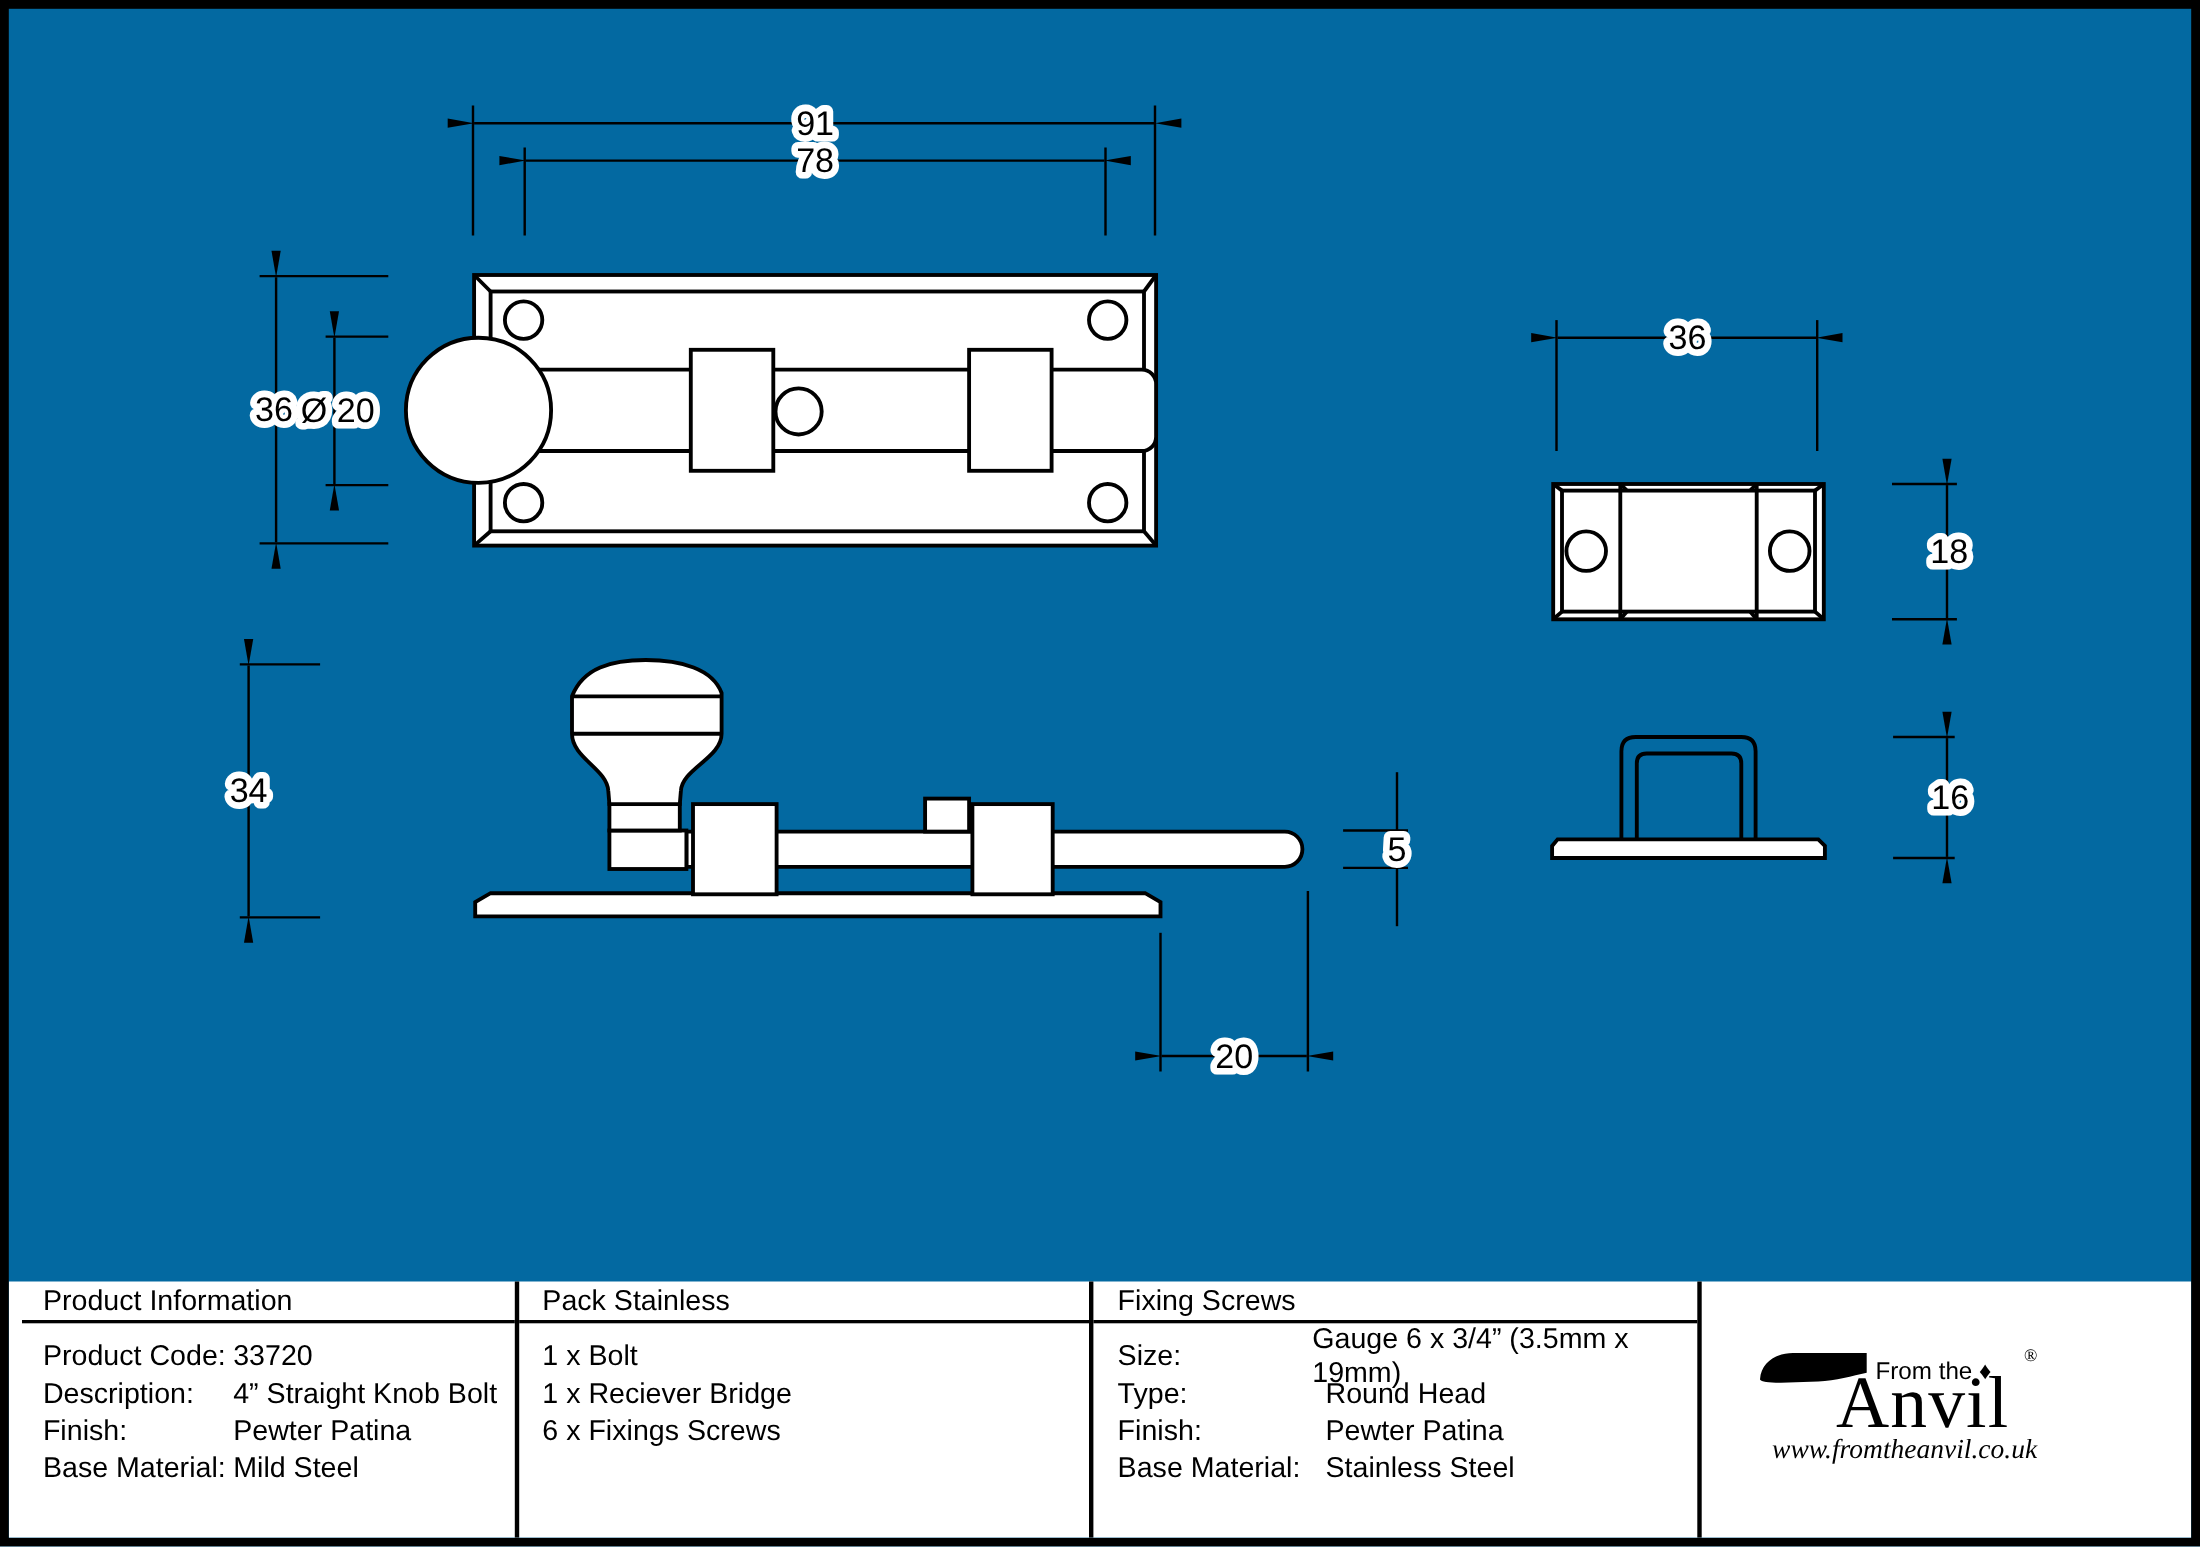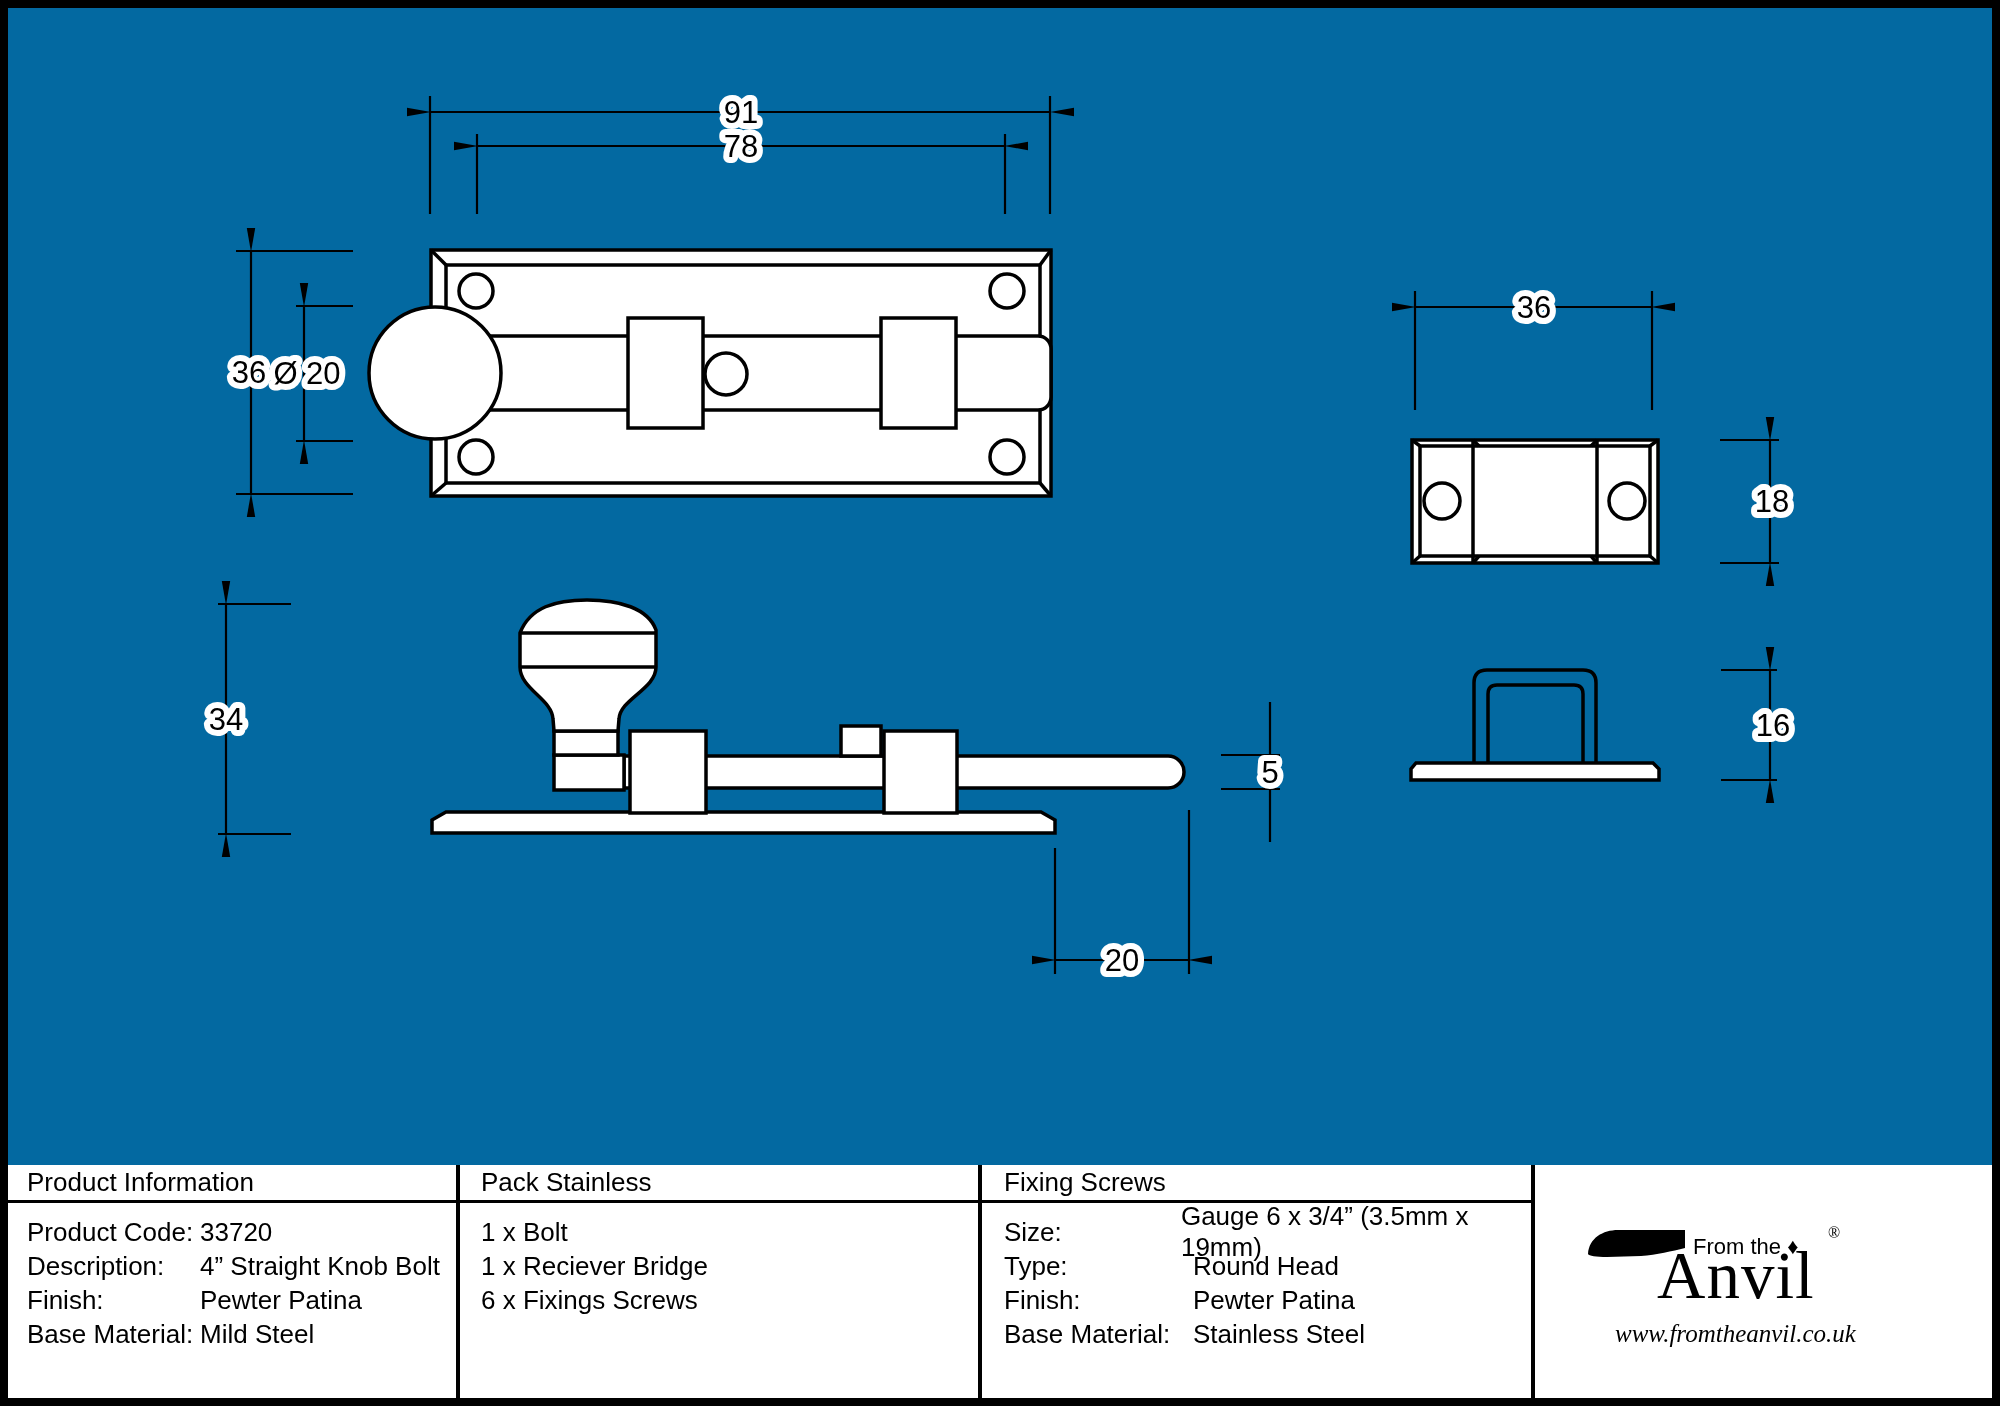--- a/index.html
+++ b/index.html
@@ -18,39 +18,39 @@
     position:absolute; left:0; right:0; top:1094px; height:63px;
     border-top:4px solid #000; border-bottom:4px solid #000; box-sizing:border-box;
     display:flex; align-items:center; padding-left:17px; font-size:26px; background:#fff;
   }
   .info-table{
     position:absolute; left:0; right:0; top:1157px; bottom:0;
     display:flex; box-sizing:border-box; background:#fff;
   }
   .col{ box-sizing:border-box; }
   .col.b{ border-right:4px solid #000; }
-  .col1{ width:452px; } .col2{ width:522px; } .col3{ width:553px; } .col4{ flex:1; position:relative; }
+  .col1{ width:452px;margin-left:12px; } .col2{ width:522px; } .col3{ width:553px; } .col4{ flex:1; position:relative; }
   .col-header{
     height:38px; border-bottom:3px solid #000; box-sizing:border-box;
     display:flex; align-items:center; font-size:26px;
   }
   .col1 .col-header{ padding-left:19px; } .col2 .col-header{ padding-left:21px; } .col3 .col-header{ padding-left:22px; }
   .col-body{ padding-top:12px; font-size:26px; }
   .kv{ display:flex; height:34px; align-items:center; }
   .col1 .kv{ padding-left:19px; } .col3 .kv{ padding-left:22px;gap:12px; }
   .col1 .kv .k{ width:173px; } .col3 .kv .k{ width:177px; }
   .item{ display:flex; height:34px; align-items:center; padding-left:21px; }
   
   .logo{ position:absolute; left:46px; top:57px; width:270px; height:120px; }
   .logo-slab{ position:absolute; left:6px; top:2px; }
   .logo-tagline{ position:absolute; left:112px; top:12px; font-family:Liberation Sans, sans-serif; font-size:22px; white-space:nowrap; }
   .logo-reg{ position:absolute; left:247px; top:2px; font-family:"Liberation Serif",serif; font-size:16px; }
   .logo-name{ position:absolute; left:76px; top:20px; font-family:"Liberation Serif",serif; font-size:67px; line-height:67px; letter-spacing:1px; }
-  .logo-url{ position:absolute; left:18px; top:98px; width:240px; text-align:center;
-             font-family:"Liberation Serif",serif; font-style:italic; font-size:25px; white-space:nowrap;margin-left:16px; }
+  .logo-url{ position:absolute; left:18px; top:82px; width:240px; text-align:center;
+             font-family:"Liberation Serif",serif; font-style:italic; font-size:25px; white-space:nowrap; }
 </style>
 </head>
 <body>
 
 <div class="sheet">
 
   <svg class="drawing" width="2000" height="1094" viewBox="0 0 2000 1094">
     <defs>
       <marker id="arr" markerUnits="userSpaceOnUse" markerWidth="26" markerHeight="12" refX="1" refY="6" orient="auto-start-reverse">
         <path d="M1,6 L25,1.8 L25,10.2 Z" fill="#000"></path>

